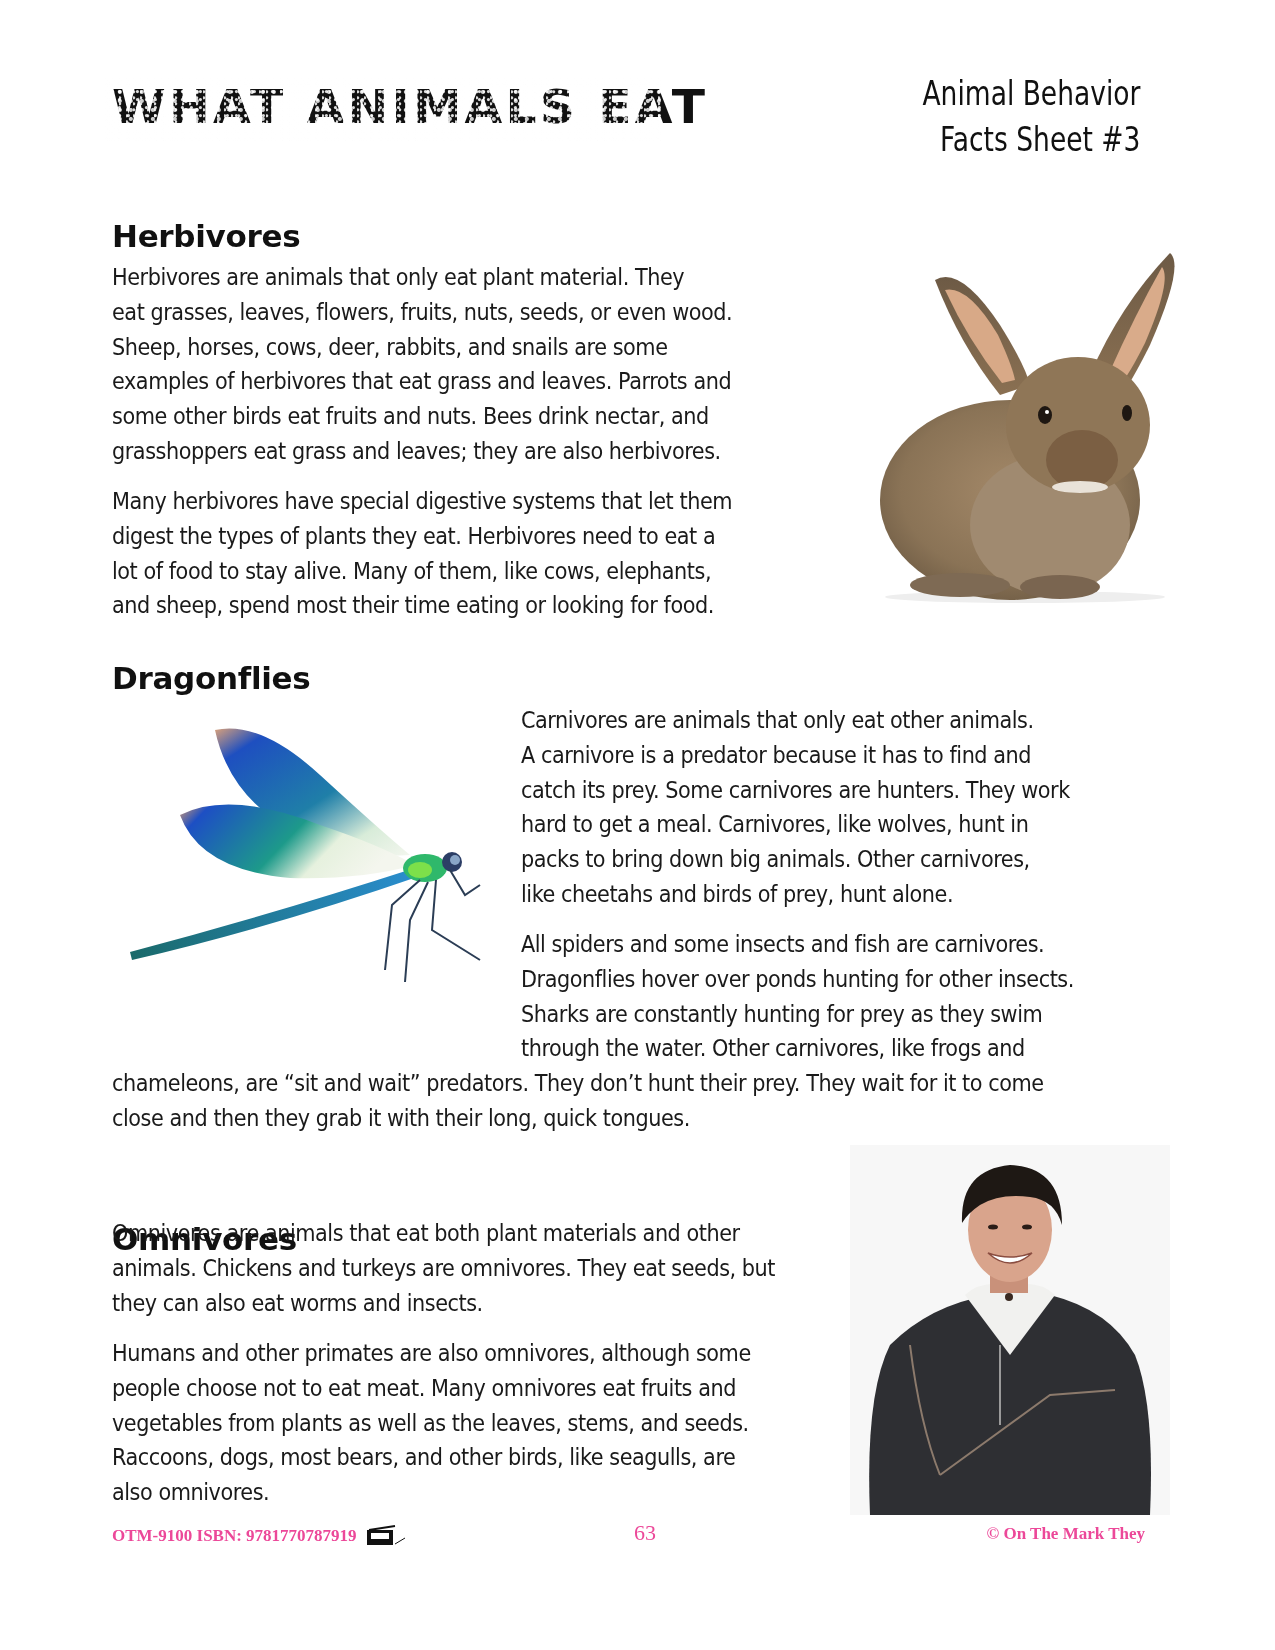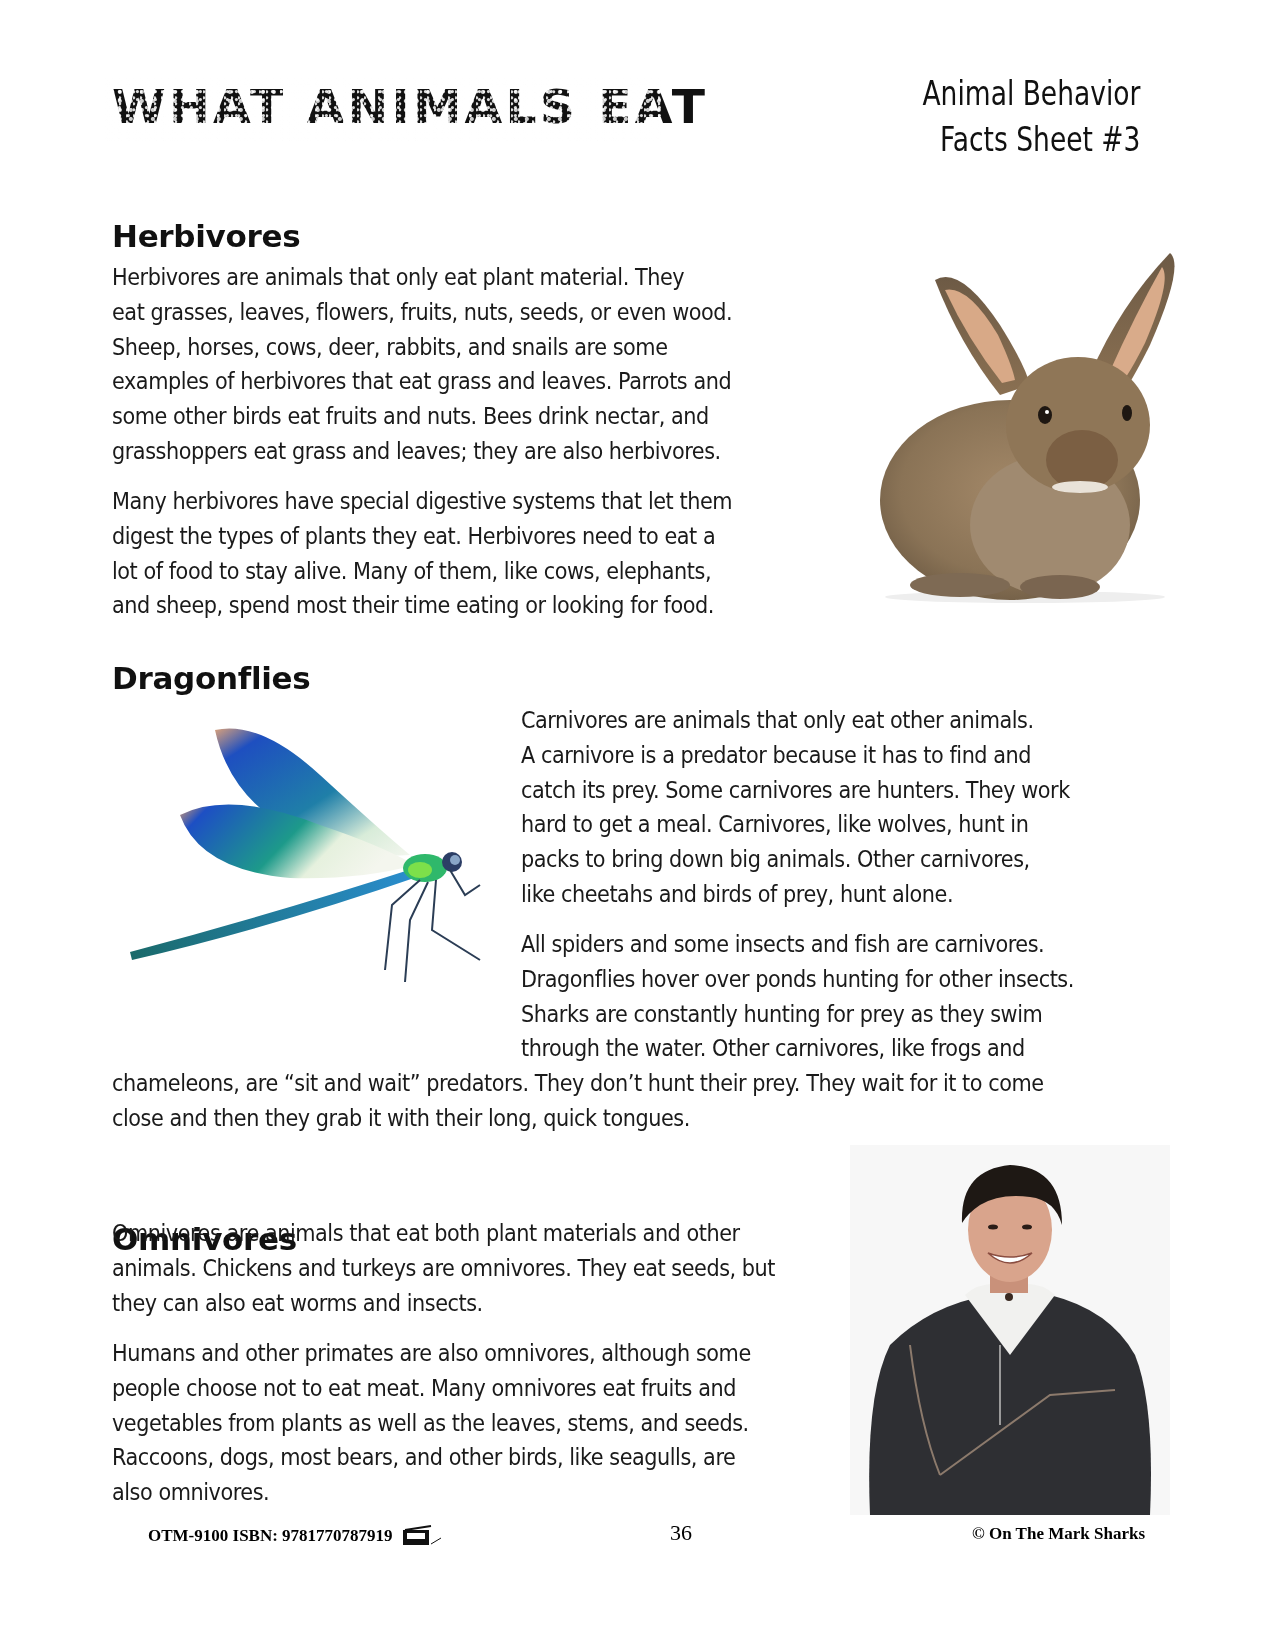--- a/index.html
+++ b/index.html
@@ -24,21 +24,21 @@
   h2.section { margin:0; font-family:"DejaVu Sans", sans-serif; font-weight:bold; font-size:31px;
     color:#111; letter-spacing:-0.3px; }
   .para { margin:0; font-family:"DejaVu Sans", sans-serif; font-size:22.4px; line-height:34.8px;
     color:#1a1a1a; letter-spacing:-0.5px; transform:scaleX(0.93); transform-origin:left top;
     white-space:nowrap; }
   .para span { display:block; }
 
   
   .img-box { position:absolute; overflow:hidden; background:#fff; }
 
-  .footer { top:1524px; font-family:"Liberation Serif", serif; font-weight:bold; font-size:17px; color:#000000;margin-left:36px; }
+  .footer { top:1524px; font-family:"Liberation Serif", serif; font-weight:bold; font-size:17px; color:#ec4899; }
   .footer-num { font-size:22px; font-weight:normal; }
 </style>
 </head>
 <body>
 
 <div class="abs page-title">What Animals Eat</div>
 <div class="grunge"></div>
 <div class="abs header-right">
   <div>Animal Behavior</div>
   <div>Facts Sheet #3</div>
@@ -202,14 +202,14 @@
   <span>OTM-9100  ISBN: 9781770787919</span>
   <span style="display:inline-block; vertical-align:middle; margin-left:4px;">
     <svg width="48" height="22" viewBox="0 0 48 22">
       <rect x="2" y="6" width="26" height="15" fill="#111"></rect>
       <rect x="6" y="9" width="18" height="6" fill="#fff"></rect>
       <path d="M4 6 L30 2" stroke="#111" stroke-width="2"></path>
       <path d="M30 20 L40 14" stroke="#111" stroke-width="1"></path>
     </svg>
   </span>
 </div>
-<div class="abs footer footer-num" style="left:634px; top:1520px;">36</div>
-<div class="abs footer" style="right:130px;">© On The Mark Sharks</div>
+<div class="abs footer footer-num" style="left:634px; top:1520px;">63</div>
+<div class="abs footer" style="right:130px;">© On The Mark They</div>
 
 </body></html>

